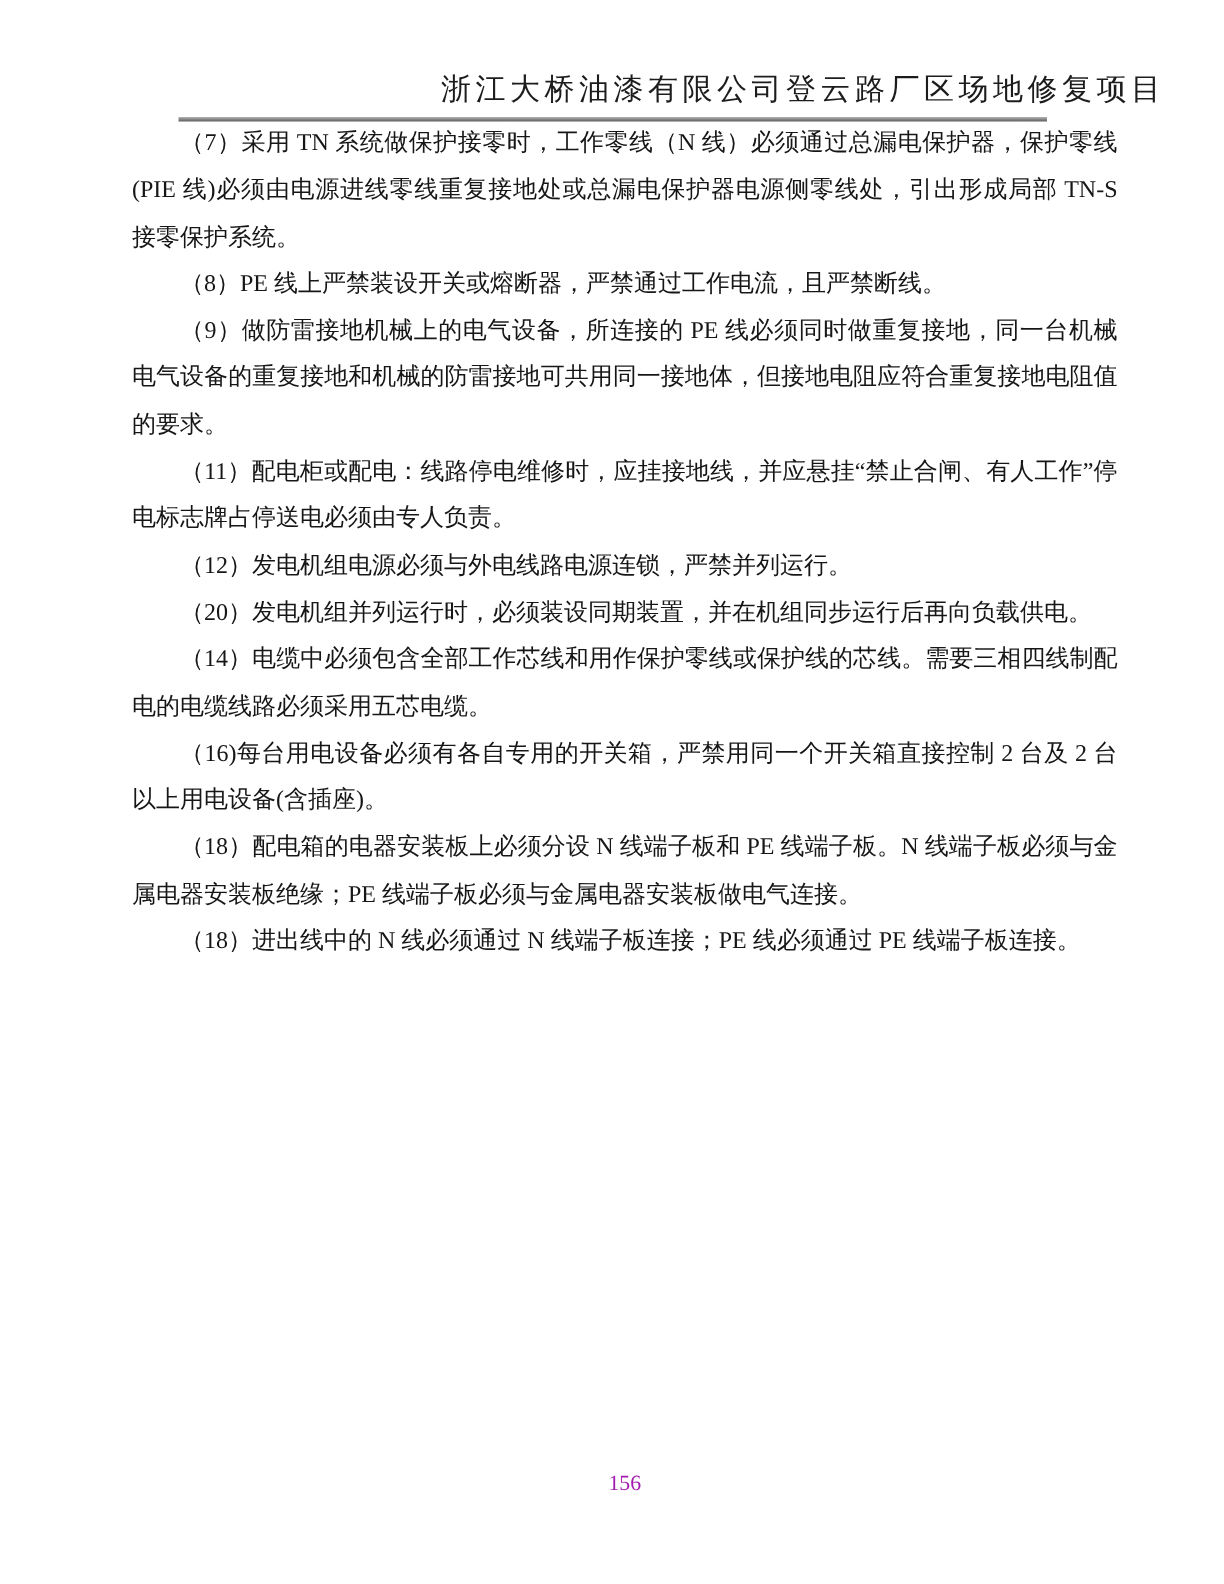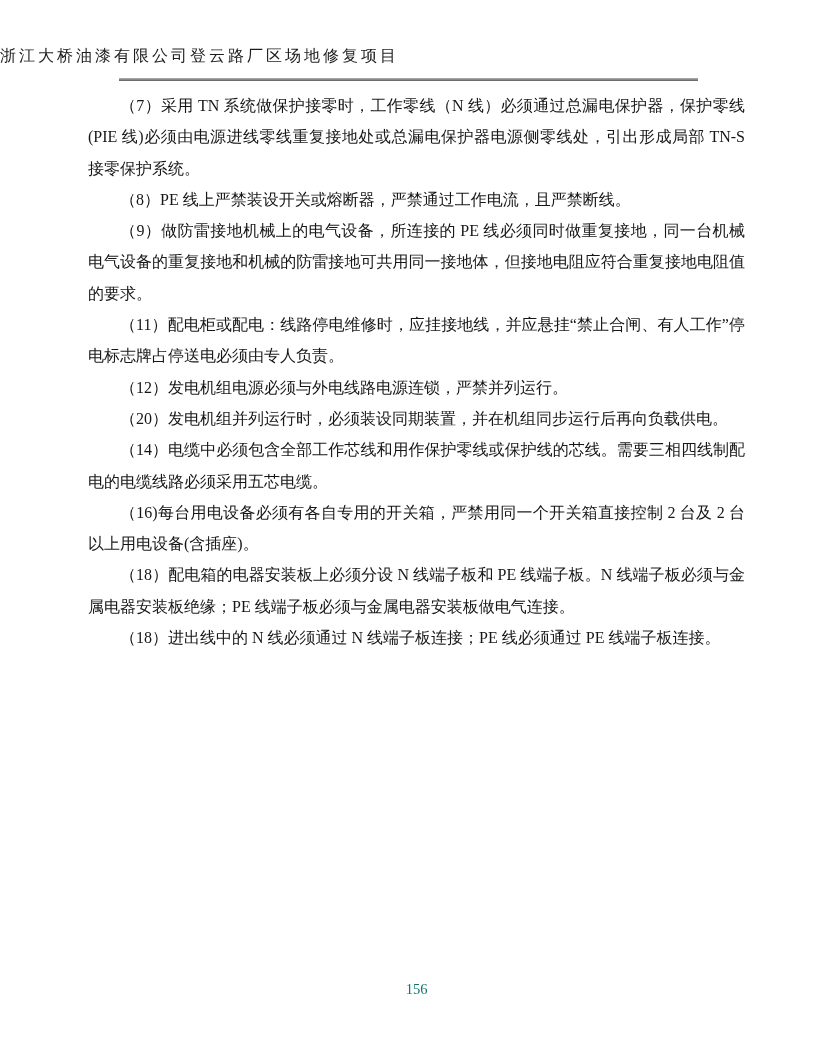--- a/index.html
+++ b/index.html
@@ -11,52 +11,53 @@
   .page {
     position: relative;
     width: 816px; height: 1056px;
     background: #ffffff;
     overflow: hidden;
     color: #1a1a1a;
   }
   .page-header {
     position: absolute;
     top: 46px; left: 0; right: 39px;
-    font-size: 16px;
+    text-align: right;
+    font-size: 20px;
     letter-spacing: 3px;
     color: #1c1c1c;
     white-space: nowrap;
   }
   .header-rule {
     position: absolute;
     top: 78px; left: 119px;
     width: 579px; height: 3px;
     background: linear-gradient(#b3b3b3, #5e5e5e);
   }
   .doc-body {
     position: absolute;
-    top: 90px; left: 88px;
+    top: 80px; left: 88px;
     width: 657px;
     font-size: 16px;
     line-height: 31.3px;
     text-align: justify;
     text-justify: inter-ideograph;
     color: #161616;
   }
   .doc-body p {
     text-indent: 2em;
     margin: 0;
   }
   .page-footer {
     position: absolute;
     top: 981px; left: 88px;
     width: 657px;
     text-align: center;
     font-size: 14.5px;
-    color: #0f766e;
+    color: #a21caf;
   }
 </style>
 </head>
 <body>
 
 <div class="page">
 
   <div class="page-header">
     <span>浙江大桥油漆有限公司登云路厂区场地修复项目</span>
   </div>

